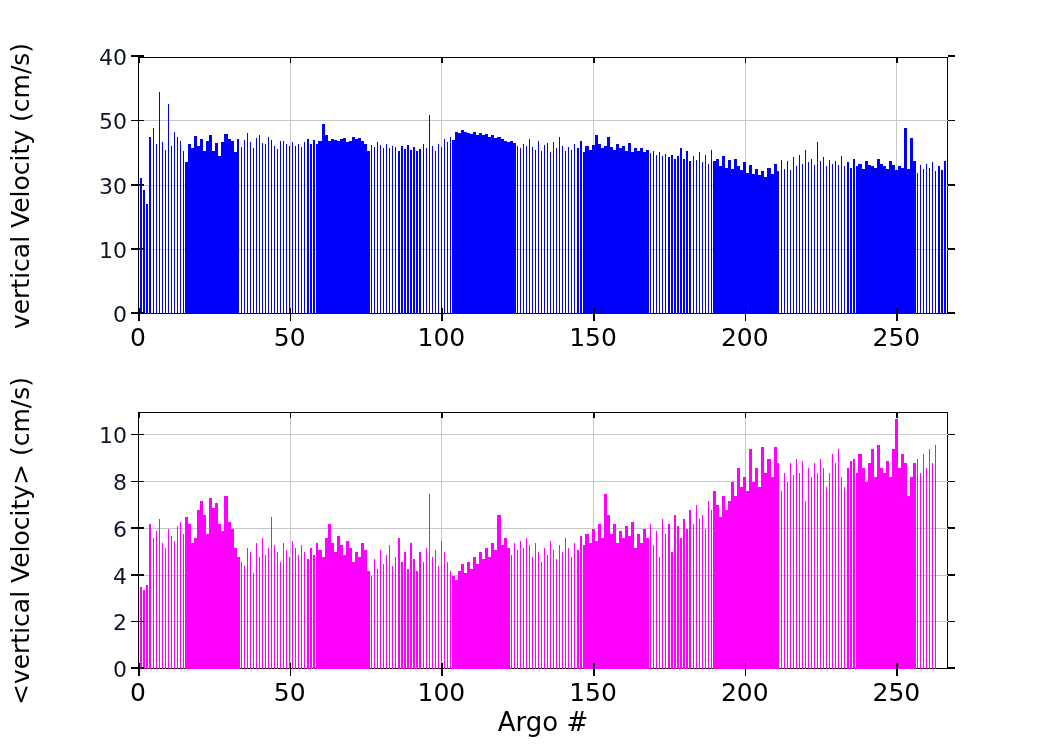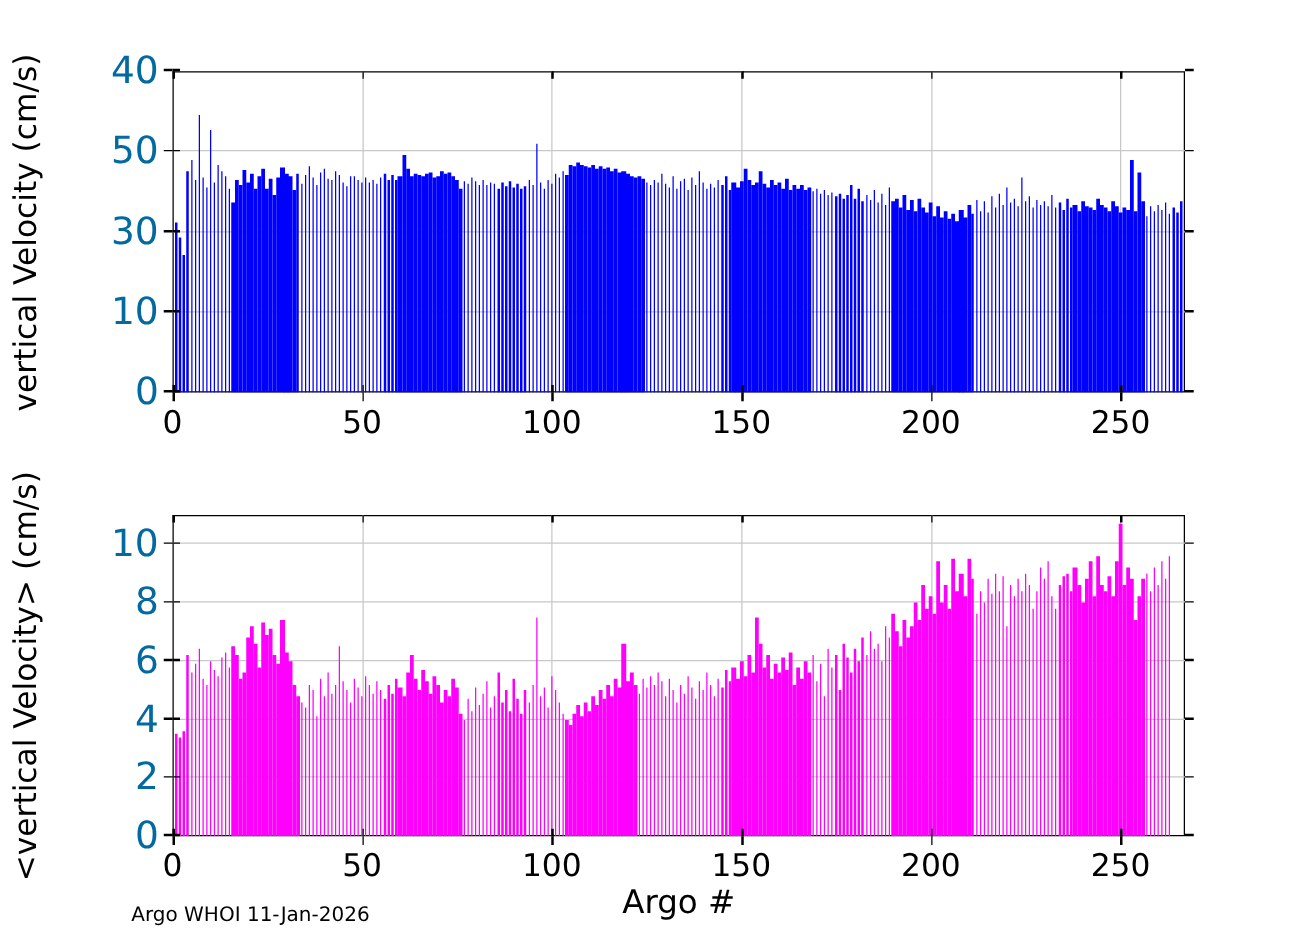--- a/index.html
+++ b/index.html
@@ -32,21 +32,21 @@
   .tick-y{position:absolute;left:-7px;width:7px;height:1.6px;background:#000;}
   .tick-y-in{position:absolute;left:0px;width:6px;height:1.6px;background:#000;}
   .tick-y-r{position:absolute;right:-7px;width:7px;height:1.6px;background:#000;}
   .tick-x{position:absolute;bottom:-7px;width:1.6px;height:7px;background:#000;}
   .tick-x-in{position:absolute;bottom:0;width:1.6px;height:6px;background:#000;}
   .tick-x-t{position:absolute;top:0;width:1.6px;height:6px;background:#000;}
 
   .ylab{
     position:absolute;right:calc(100% + 11px);
     transform:translateY(-50%);
-    font-size:30px;color:#0369a1;white-space:nowrap;
+    font-size:22px;color:#0f172a;white-space:nowrap;
   }
   .xlab{
     position:absolute;top:calc(100% + 9px);
     transform:translateX(-50%);
     font-size:25px;color:#000;white-space:nowrap;
   }
 
   .title{
     position:absolute;left:50%;transform:translateX(-50%);
     bottom:calc(100% + 6px);
@@ -737,14 +737,13 @@
         <div class="tick-x-t" style="left: 606.742px;"></div>
         <div class="xlab" style="left: 606.742px;">200</div>
         <div class="tick-x" style="left: 758.427px;"></div>
         <div class="tick-x-in" style="left: 758.427px;"></div>
         <div class="tick-x-t" style="left: 758.427px;"></div>
         <div class="xlab" style="left: 758.427px;">250</div>
       </div>
     <div id="xtitle-bottom">Argo #</div>
   </div>
 
-  <div id="footer">Argo WHOI 11-Jan-2026</div>
 </div>
 
 </body></html>

